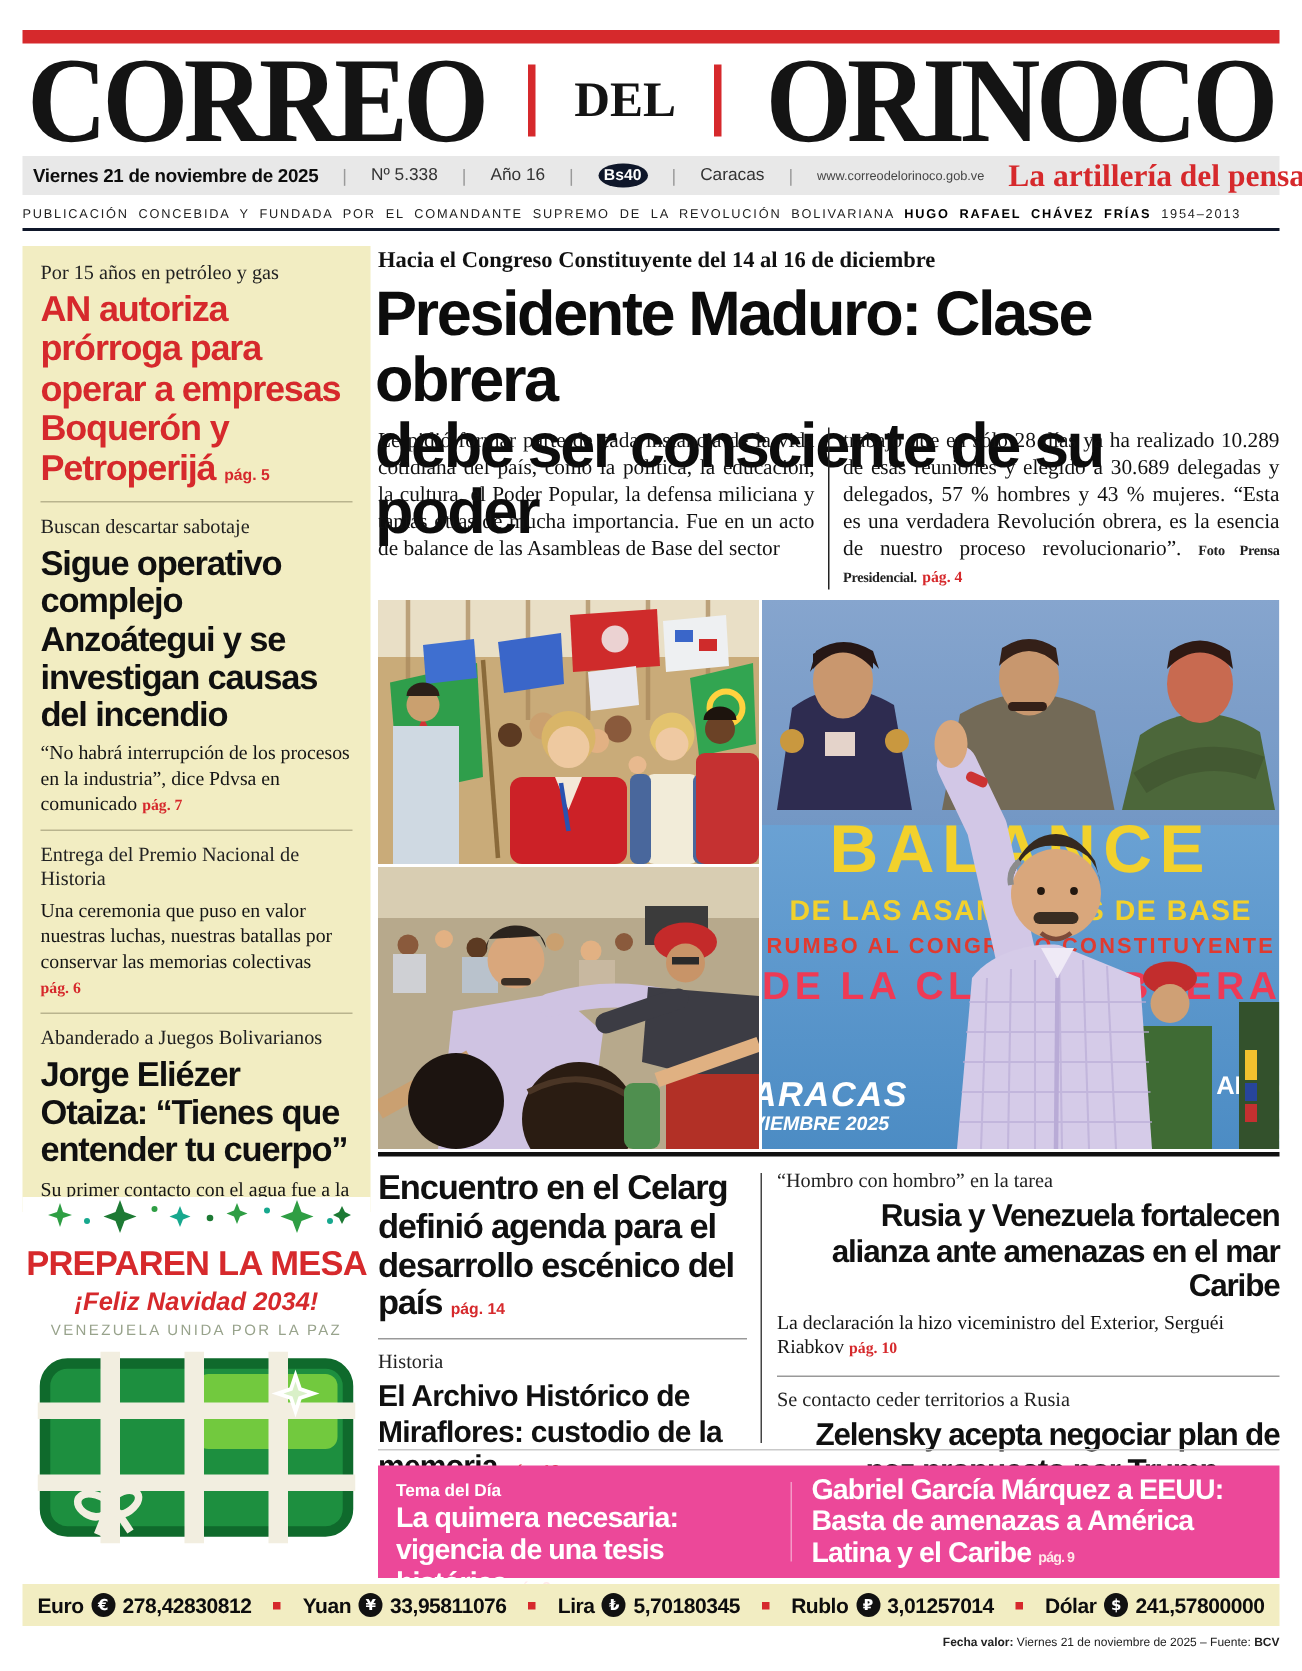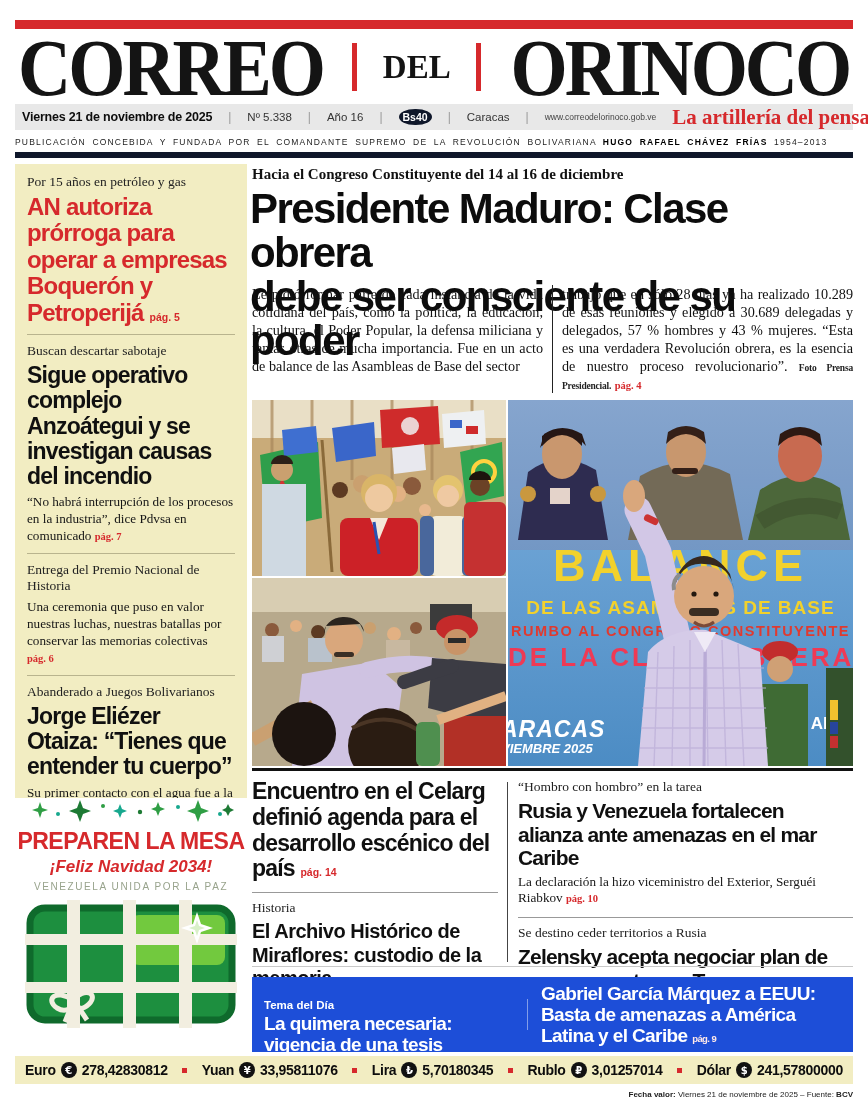--- a/index.html
+++ b/index.html
@@ -21,21 +21,21 @@
   .is-item{font-size:11.5px;color:#333;white-space:nowrap;}
   .sep{color:#9a9a9a;font-size:12px;}
   .sep::before{content:"|";}
   .is-price{background:#0f172a;color:#fff;font-weight:bold;font-size:10.5px;border-radius:50%;
             padding:3px 4px;line-height:1;}
   .is-url{font-size:8.5px;color:#444;white-space:nowrap;}
   .is-slogan{margin-left:auto;font-family:"Liberation Serif",serif;font-weight:bold;
              font-size:21px;color:#d6292c;white-space:nowrap;}
 
   #founderline{position:absolute;left:15px;top:137px;width:838px;font-size:8.5px;color:#222;
-               letter-spacing:1.2px;word-spacing:3px;white-space:nowrap;border-bottom:6px solid #0f172a;
+               letter-spacing:1.2px;word-spacing:3px;white-space:nowrap;border-bottom:2px solid #0f172a;
                padding-bottom:5px;}
   #founderline b{color:#000;}
 
   
   #sidebar{position:absolute;left:15px;top:164px;width:232px;height:644px;background:#f2edc2;
            box-sizing:border-box;padding:10px 12px 6px;}
   .kicker{font-family:"Liberation Serif",serif;font-size:13.5px;color:#222;margin-bottom:4px;}
   .sb-hl{font-weight:bold;font-size:23px;line-height:1.1;letter-spacing:-0.8px;color:#101010;}
   .red-hl{color:#d6292c;font-size:24px;}
   .sb-sub{font-family:"Liberation Serif",serif;font-size:13.2px;line-height:1.28;color:#151515;margin-top:5px;}
@@ -80,27 +80,27 @@
   .frag1{top:314px;font-size:17px;} .frag2{top:334px;font-size:15px;} .frag3{top:350px;font-size:15px;}
   #photo-rule{position:absolute;left:252px;top:768px;width:601px;height:3px;background:#111;}
 
   
   #bl{position:absolute;left:252px;top:779px;width:246px;}
   .bt-hl{font-weight:bold;font-size:23px;line-height:1.12;letter-spacing:-0.8px;color:#101010;}
   .bt-hl2{font-weight:bold;font-size:20px;line-height:1.18;letter-spacing:-0.5px;color:#101010;}
   .bt-div{border-top:1px solid #999;margin:10px 0 7px;}
   #br{position:absolute;left:518px;top:779px;width:335px;}
   #br-vline{position:absolute;left:507px;top:782px;height:180px;border-left:1px solid #444;}
-  .br-hl{font-weight:bold;font-size:21px;line-height:1.12;letter-spacing:-0.8px;color:#101010;}
+  .br-hl{font-weight:bold;font-size:21px;line-height:1.12;letter-spacing:-0.8px;color:#101010;text-align:right;}
   .bt-sub{font-family:"Liberation Serif",serif;font-size:13.2px;line-height:1.28;margin-top:4px;color:#151515;}
 
   
   #pre-banner-rule{position:absolute;left:252px;top:966px;width:601px;border-top:1px solid #c9c9c9;}
-  #banner{position:absolute;left:252px;top:977px;width:601px;height:75px;background:#1d4ed8;
-          display:flex;box-sizing:border-box;padding:22px 12px;color:#fff;}
+  #banner{position:absolute;left:252px;top:977px;width:601px;height:75px;background:#ec4899;
+          display:flex;box-sizing:border-box;padding:11px 12px;color:#fff;}
   .bn-left{width:250px;}
   .bn-div{width:1px;background:rgba(255,255,255,.45);margin:0 13px;}
   .bn-right{flex:1;display:flex;align-items:center;}
   .bn-kicker{font-weight:bold;font-size:11.5px;margin-bottom:2px;}
   .bn-hl{font-weight:bold;font-size:19px;line-height:1.12;letter-spacing:-0.6px;}
   .bn-pag{font-size:9.5px;font-weight:bold;color:#ffe9e9;}
 
   
   #ticker{position:absolute;left:15px;top:1056px;width:838px;height:28px;background:#f2edc2;
           display:flex;align-items:center;justify-content:space-between;padding:0 10px;
@@ -383,21 +383,21 @@
     <div class="kicker">Historia</div>
     <div class="bt-hl2"><span>El Archivo Histórico de Miraflores: custodio de la memoria</span> <span class="pag">pág. 12</span></div>
   </div>
 
   <div id="br-vline"></div>
   <div id="br">
     <div class="kicker">“Hombro con hombro” en la tarea</div>
     <div class="br-hl">Rusia y Venezuela fortalecen alianza ante amenazas en el mar Caribe</div>
     <div class="bt-sub"><span>La declaración la hizo viceministro del Exterior, Serguéi Riabkov</span> <span class="pag">pág. 10</span></div>
     <div class="bt-div"></div>
-    <div class="kicker">Se destino ceder territorios a Rusia</div>
+    <div class="kicker">Se contacto ceder territorios a Rusia</div>
     <div class="br-hl"><span>Zelensky acepta negociar plan de paz propuesto por Trump</span> <span class="pag">pág. 10</span></div>
   </div>
 
   <div id="pre-banner-rule"></div>
   <div id="banner">
     <div class="bn-left">
       <div class="bn-kicker">Tema del Día</div>
       <div class="bn-hl"><span>La quimera necesaria: vigencia de una tesis histórica</span> <span class="bn-pag">pág. 8</span></div>
     </div>
     <div class="bn-div"></div>

